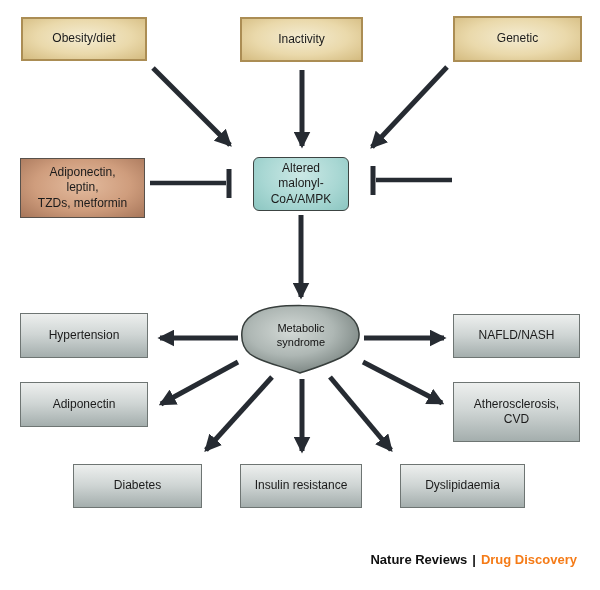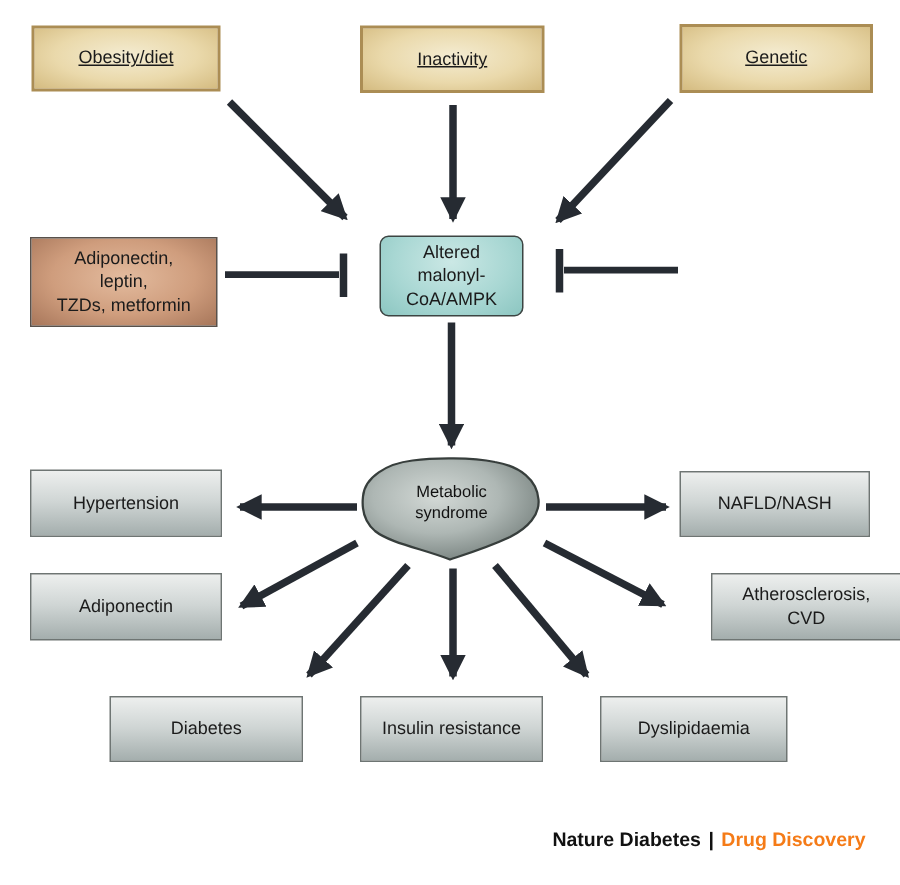--- a/index.html
+++ b/index.html
@@ -10,21 +10,20 @@
   .layer{position:absolute;left:0;top:0;pointer-events:none;}
   .node{
     position:absolute;box-sizing:border-box;display:flex;flex-direction:column;
     align-items:center;justify-content:center;text-align:center;
     font-size:12px;line-height:1.26;color:#1b1b1b;
   }
   .node span{display:block;}
   .tan{
     background:radial-gradient(ellipse at 50% 45%,#f4ecd2 0%,#ead9ab 55%,#d4bb80 100%);
     border:2px solid #ab8d54;
-    text-decoration:underline;
   }
   .brown{
     background:radial-gradient(ellipse at 50% 45%,#e3bb9e 0%,#cf9d7d 55%,#a7765a 100%);
     border:1.5px solid #58514b;
   }
   .teal{
     background:radial-gradient(ellipse at 50% 32%,#cbe8e5 0%,#a8d7d3 58%,#8cc6c1 100%);
     border:1.5px solid #3c4442;
     border-radius:6px;
   }
@@ -114,31 +113,31 @@
 
   <div class="node gray" style="left:20px;top:313px;width:128px;height:45px">
     <span>Hypertension</span>
   </div>
   <div class="node gray" style="left:20px;top:382px;width:128px;height:45px">
     <span>Adiponectin</span>
   </div>
   <div class="node gray" style="left:453px;top:314px;width:127px;height:44px">
     <span>NAFLD/NASH</span>
   </div>
-  <div class="node gray" style="left:474px;top:382px;width:127px;height:45px">
+  <div class="node gray" style="left:453px;top:382px;width:127px;height:60px">
     <span>Atherosclerosis,</span>
     <span>CVD</span>
   </div>
   <div class="node gray" style="left:73px;top:464px;width:129px;height:44px">
     <span>Diabetes</span>
   </div>
   <div class="node gray" style="left:240px;top:464px;width:122px;height:44px">
     <span>Insulin resistance</span>
   </div>
   <div class="node gray" style="left:400px;top:464px;width:125px;height:44px">
     <span>Dyslipidaemia</span>
   </div>
 
   <div class="footer">
-    <span class="brand">Nature Diabetes</span><span class="sep">|</span><span class="journal">Drug Discovery</span>
+    <span class="brand">Nature Reviews</span><span class="sep">|</span><span class="journal">Drug Discovery</span>
   </div>
 
 </div>
 
 </body></html>

